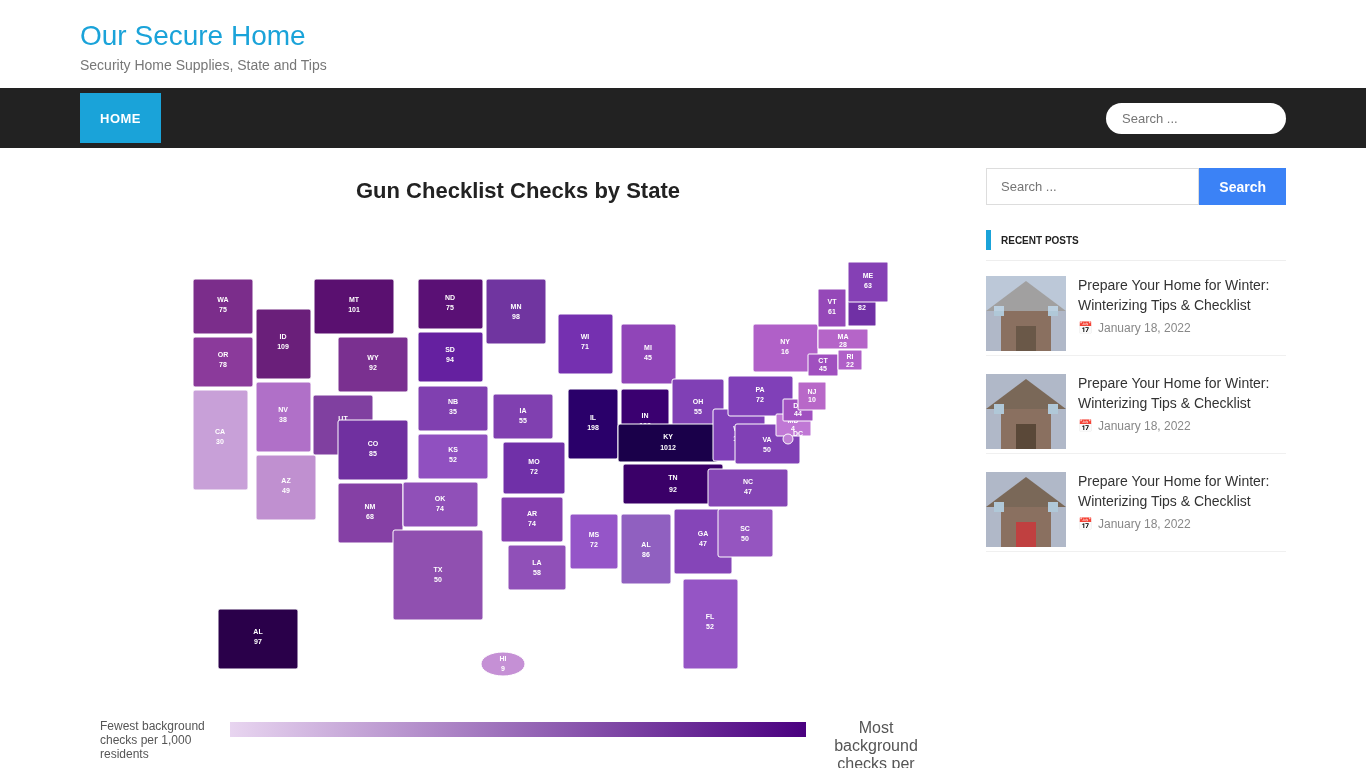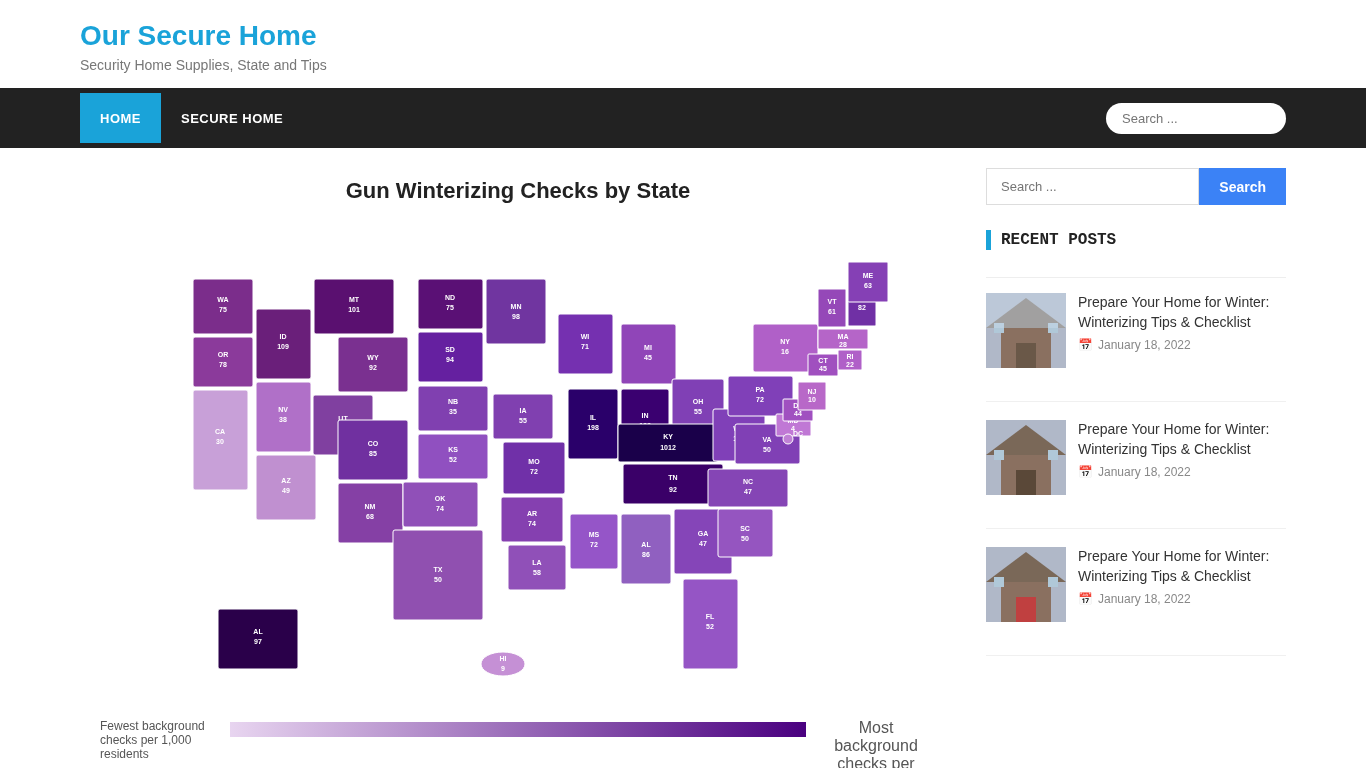--- a/index.html
+++ b/index.html
@@ -1,20 +1,20 @@
 <!DOCTYPE html>
 <html><head>
   <meta charset="utf-8">
   <style>
     * { margin: 0; padding: 0; box-sizing: border-box; }
     body { font-family: Arial, sans-serif; background: #fff; color: #333; }
 
     
     #header { padding: 20px 80px 15px; background: #fff; }
-    #site-title { color: #1aa3d9; font-size: 28px; font-weight: bold; text-decoration: none; display: block; margin-bottom: 5px; }
+    #site-title { color: #1aa3d9; font-size: 28px; font-weight: normal; text-decoration: none; display: block; margin-bottom: 5px; }
     #site-tagline { color: #777; font-size: 14px; }
 
     
     #nav { background: #222; display: flex; align-items: center; padding: 0 80px; height: 60px; justify-content: space-between; }
     #nav-items { display: flex; }
     .nav-item { color: #fff; text-decoration: none; padding: 0 20px; height: 50px; display: flex; align-items: center; font-size: 13px; font-weight: bold; text-transform: uppercase; letter-spacing: 0.5px; }
     .nav-item.active { background: #1aa3d9; }
     #nav-search { display: flex; align-items: center; }
     #nav-search-input { padding: 8px 16px; border-radius: 20px; border: none; width: 180px; font-size: 13px; background: #fff; color: #999; }
 
@@ -35,53 +35,52 @@
     #legend-left { font-size: 12px; color: #555; max-width: 120px; }
     #legend-right { font-size: 16px; color: #555; max-width: 120px; text-align: center; }
     #legend-bar { flex: 1; margin: 0 10px; height: 15px; background: linear-gradient(to right, #e8d5f0, #4a0080); margin-top: 3px; }
 
     
     #sidebar-search { display: flex; margin-bottom: 25px; }
     #sidebar-search-input { flex: 1; padding: 10px 14px; border: 1px solid #ddd; font-size: 13px; color: #999; outline: none; }
     #sidebar-search-btn { background: #3b82f6; color: #fff; border: none; padding: 10px 20px; font-size: 14px; font-weight: bold; cursor: pointer; }
 
     #recent-posts-section { }
-    #recent-posts-header { display: flex; align-items: center; font-size: 16px; font-weight: bold; color: #222; margin-bottom: 15px; border-bottom: 1px solid #eee; padding-bottom: 27px; font-family: Liberation Mono, monospace; }
+    #recent-posts-header { display: flex; align-items: center; font-size: 10px; font-weight: bold; color: #222; margin-bottom: 15px; border-bottom: 1px solid #eee; padding-bottom: 10px; }
     #recent-posts-header::before { content: ''; display: inline-block; width: 5px; height: 20px; background: #1aa3d9; margin-right: 10px; }
 
-    .post-item { display: flex; gap: 12px; margin-bottom: 18px; padding-bottom: 33px; border-bottom: 1px solid #f0f0f0; }
+    .post-item { display: flex; gap: 12px; margin-bottom: 18px; padding-bottom: 4px; border-bottom: 1px solid #f0f0f0; }
     .post-thumb { width: 80px; height: 75px; background: #ccc; flex-shrink: 0; overflow: hidden; }
     .post-thumb svg { width: 100%; height: 100%; }
     .post-info { flex: 1; }
     .post-title { font-size: 14px; color: #333; line-height: 1.4; margin-bottom: 6px; font-weight: normal; }
     .post-date { font-size: 12px; color: #888; display: flex; align-items: center; gap: 5px; }
   </style>
 </head>
 <body>
 
 <div id="header">
   <a id="site-title">Our Secure Home</a>
   <div id="site-tagline">Security Home Supplies, State and Tips</div>
 </div>
 
 <nav id="nav">
   <div id="nav-items">
     <a class="nav-item active">HOME</a>
-    <a class="nav-item">SECURE HOME</a>
   </div>
   <div id="nav-search">
     <input id="nav-search-input" type="text" placeholder="Search ..." style="">
   </div>
 </nav>
 
 <div id="main">
 
   <div id="content">
     <div id="map-container">
-      <div id="map-title">Gun Winterizing Checks by State</div>
+      <div id="map-title">Gun Checklist Checks by State</div>
       <div id="map-wrapper">
 
         <svg viewBox="0 0 760 480" xmlns="http://www.w3.org/2000/svg" style="width:100%;max-width:760px;display:block;margin:0 auto;">
           <defs>
             <style>
               .state { stroke: #fff; stroke-width: 1; }
               text.label { font-size: 7px; fill: #fff; font-family: Arial; font-weight: bold; text-anchor: middle; }
             </style>
           </defs>
 

